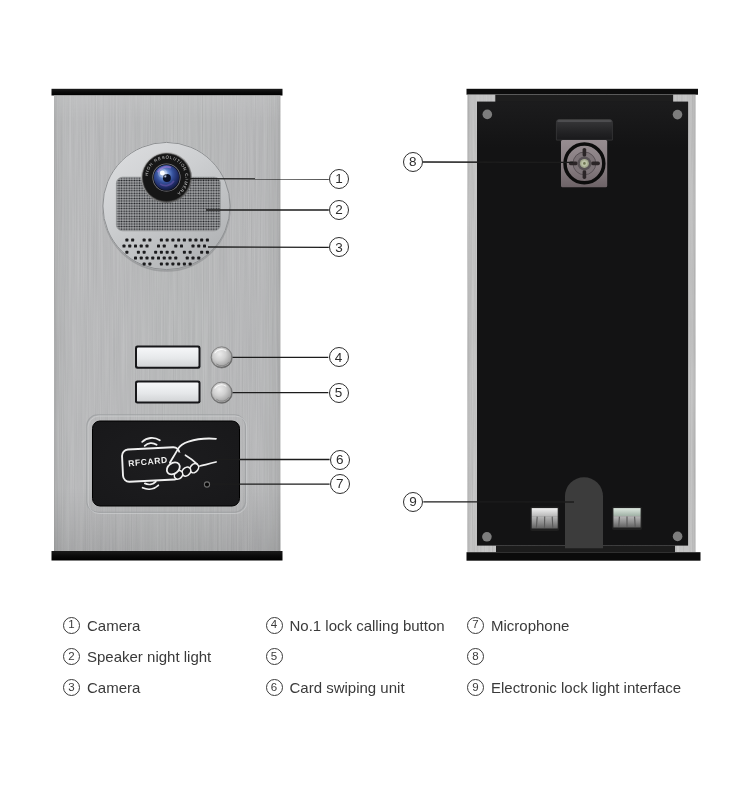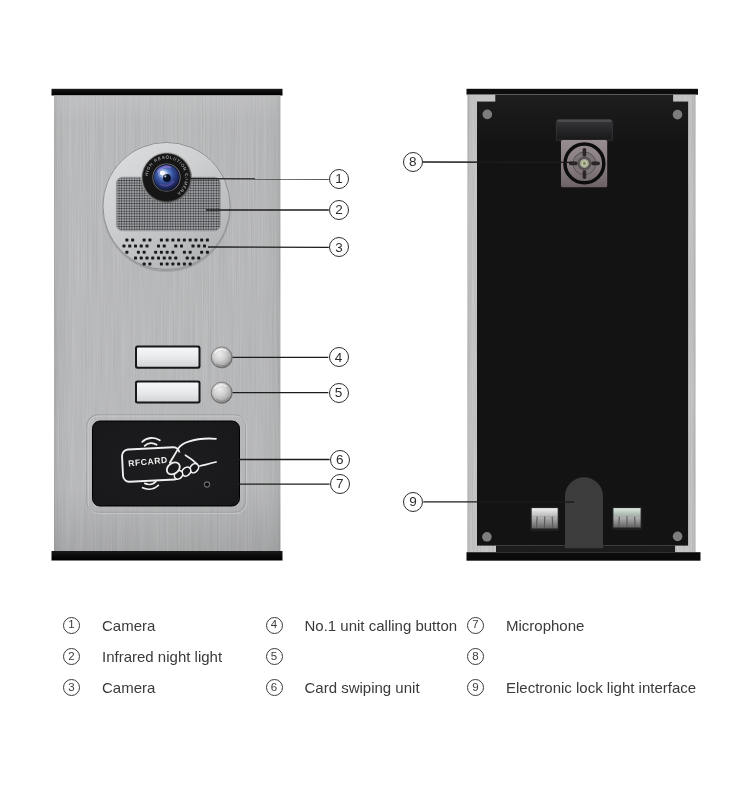--- a/index.html
+++ b/index.html
@@ -18,21 +18,21 @@
     transform:translate(-50%,-50%);
   }
   .legend{position:absolute;top:609.5px;}
   .legend-row{height:31.4px;display:flex;align-items:center;}
   .lnum{
     width:17px;height:17px;box-sizing:border-box;flex:0 0 17px;
     border:1.35px solid #3a3a3a;border-radius:50%;
     display:flex;align-items:center;justify-content:center;
     font-size:11.5px;line-height:1;color:#3a3a3a;
   }
-  .ltext{margin-left:22px;font-size:15px;color:#3a3a3a;white-space:nowrap;}
+  .ltext{margin-left:7px;font-size:15px;color:#3a3a3a;white-space:nowrap;}
   #legend-col-1{left:63px;}
   #legend-col-2{left:265.5px;}
   #legend-col-3{left:467px;}
 </style>
 </head>
 <body>
 
 <div id="stage">
 
 <svg class="diagram" width="750" height="800" viewBox="0 0 750 800">
@@ -435,35 +435,35 @@
   <div class="legend-row">
     <span class="lnum">
           <span>1</span>
         </span>
     <span class="ltext">Camera</span>
   </div>
   <div class="legend-row">
     <span class="lnum">
           <span>2</span>
         </span>
-    <span class="ltext">Infrared night light</span>
+    <span class="ltext">Speaker night light</span>
   </div>
   <div class="legend-row">
     <span class="lnum">
           <span>3</span>
         </span>
     <span class="ltext">Camera</span>
   </div>
 </div>
 <div class="legend" id="legend-col-2">
   <div class="legend-row">
     <span class="lnum">
           <span>4</span>
         </span>
-    <span class="ltext">No.1 unit calling button</span>
+    <span class="ltext">No.1 lock calling button</span>
   </div>
   <div class="legend-row">
     <span class="lnum">
           <span>5</span>
         </span>
   </div>
   <div class="legend-row">
     <span class="lnum">
           <span>6</span>
         </span>

